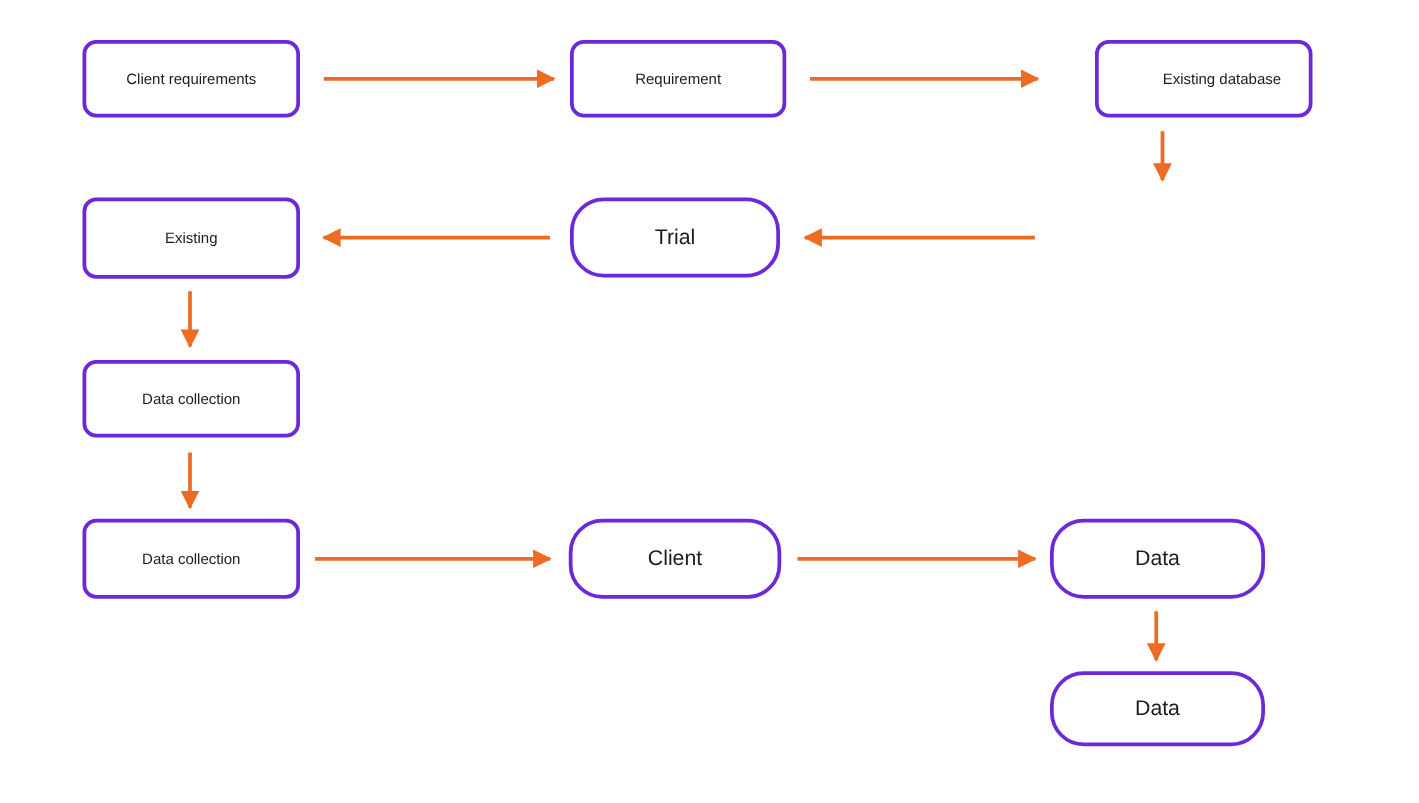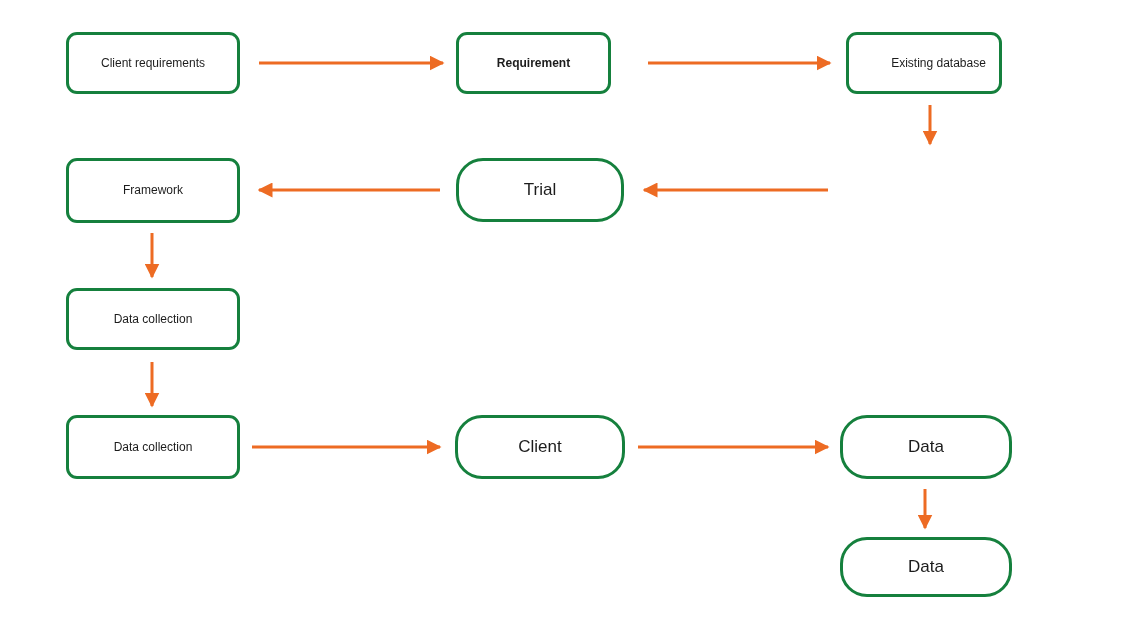--- a/index.html
+++ b/index.html
@@ -19,38 +19,38 @@
     position: absolute;
     left: 0;
     top: 0;
     width: 1135px;
     height: 642px;
     pointer-events: none;
   }
   .node {
     position: absolute;
     box-sizing: border-box;
-    border: 3px solid #15803d;
+    border: 3px solid #6d28d9;
     border-radius: 11px;
     background: #ffffff;
     display: flex;
     align-items: center;
     justify-content: center;
     text-align: center;
     color: #1c1c1c;
     font-size: 12px;
     line-height: 1.2;
     padding: 4px 8px;
   }
   .node.lg { font-size: 17px; border-radius: 27px; }
 
   
   .n-client-requirements { left: 66px;  top: 32px;  width: 174px; height: 62px; }
-  .n-requirement         { left: 456px; top: 32px;  width: 155px; height: 62px; font-weight: bold; }
-  .n-existing-database   { left: 846px; top: 32px;  width: 156px; height: 62px; padding-left: 37px; }
+  .n-requirement         { left: 456px; top: 32px;  width: 173px; height: 62px; }
+  .n-existing-database   { left: 876px; top: 32px;  width: 174px; height: 62px; padding-left: 37px; }
   .n-framework           { left: 66px;  top: 158px; width: 174px; height: 65px; }
   .n-trial               { left: 456px; top: 158px; width: 168px; height: 64px; }
   .n-identification      { left: 840px; top: 157px; width: 172px; height: 66px; }
   .n-data-collection-1   { left: 66px;  top: 288px; width: 174px; height: 62px; }
   .n-data-collection-2   { left: 66px;  top: 415px; width: 174px; height: 64px; }
   .n-client              { left: 455px; top: 415px; width: 170px; height: 64px; }
   .n-data-1              { left: 840px; top: 415px; width: 172px; height: 64px; }
   .n-data-2              { left: 840px; top: 537px; width: 172px; height: 60px; }
 </style>
 </head>
@@ -82,21 +82,21 @@
 
   <div class="node n-requirement">
     <span>Requirement</span>
   </div>
 
   <div class="node n-existing-database">
     <span>Existing database</span>
   </div>
 
   <div class="node n-framework">
-    <span>Framework</span>
+    <span>Existing</span>
   </div>
 
   <div class="node lg n-trial">
     <span>Trial</span>
   </div>
 
 
   <div class="node n-data-collection-1">
     <span>Data collection</span>
   </div>

